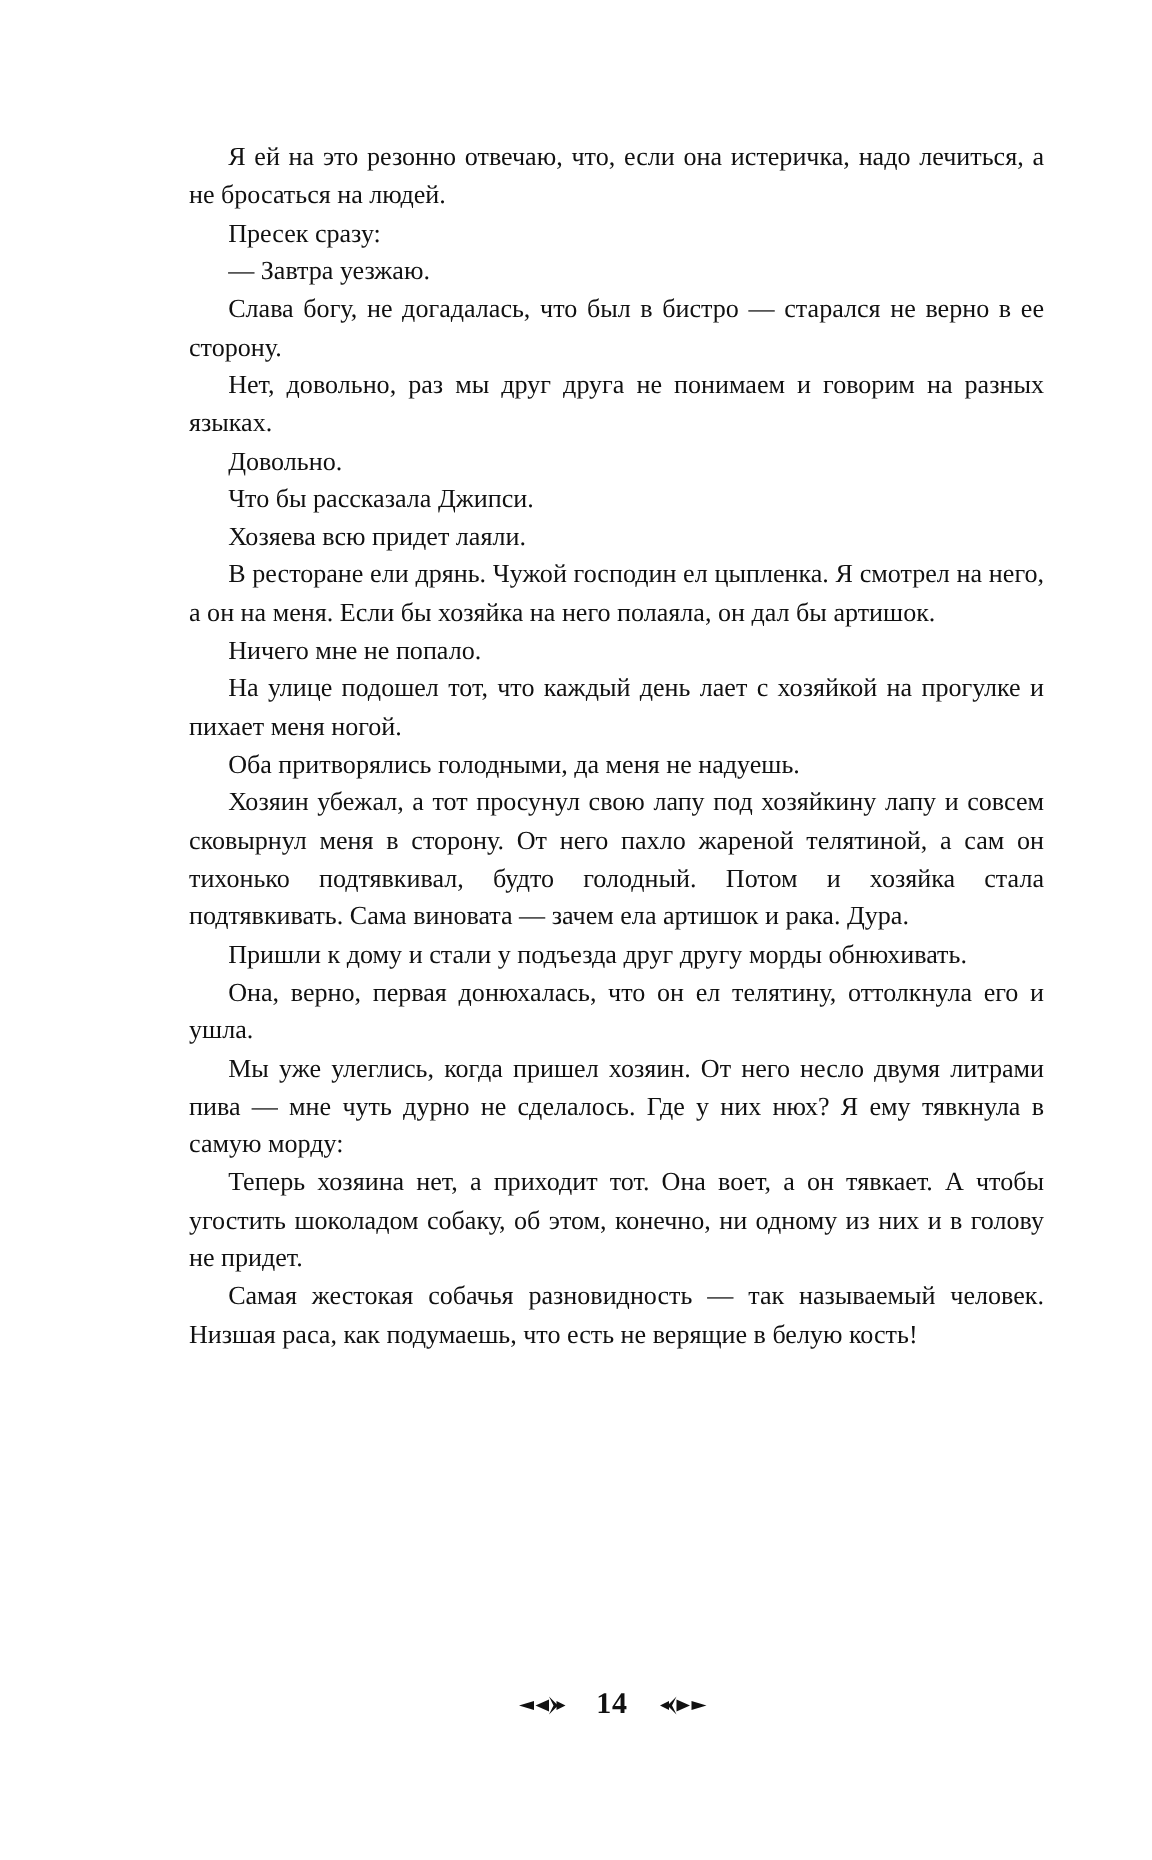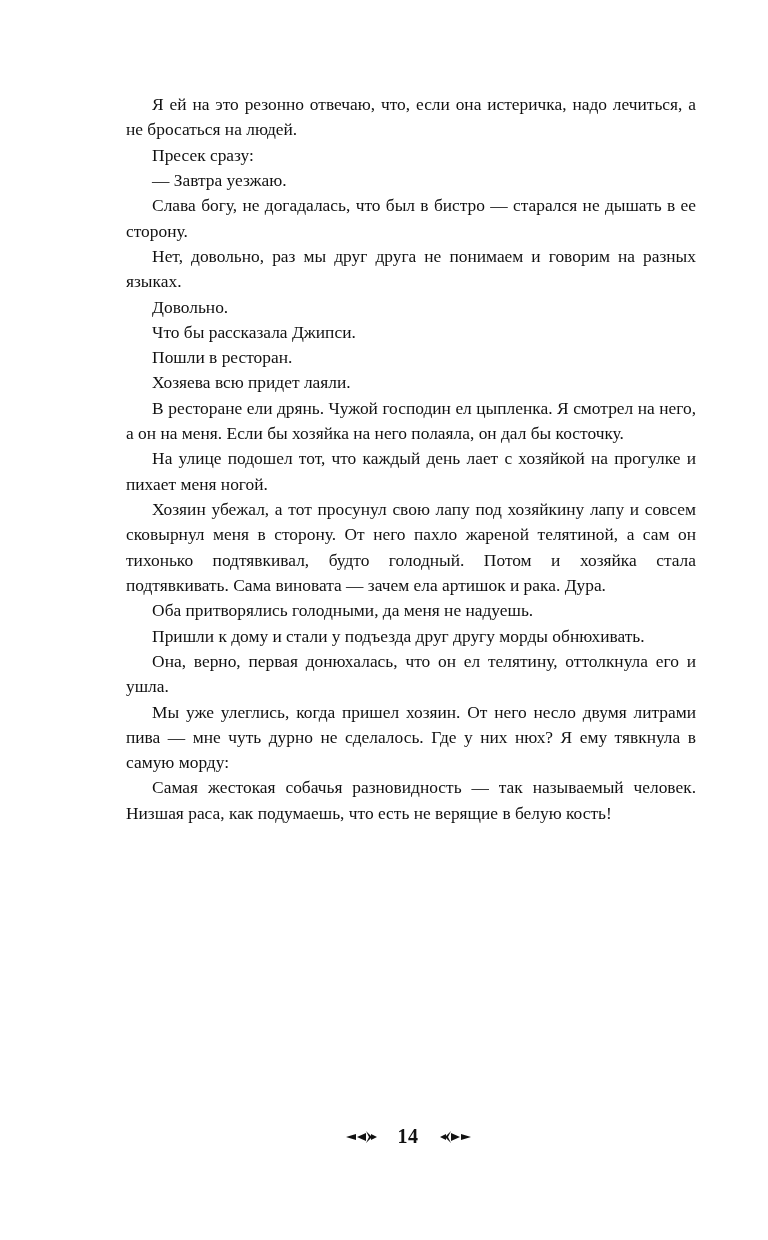--- a/index.html
+++ b/index.html
@@ -63,33 +63,34 @@
 </style>
 </head>
 <body>
 
 <div class="page">
 
   <div class="body-text">
     <p>Я ей на это резонно отвечаю, что, если она истеричка, надо лечиться, а не бросаться на людей.</p>
     <p>Пресек сразу:</p>
     <p class="dialogue">— Завтра уезжаю.</p>
-    <p>Слава богу, не догадалась, что был в бистро — старался не дышать в ее сторону.</p>
+    <p>Слава богу, не догадалась, что был в бистро — старался не верно в ее сторону.</p>
     <p>Нет, довольно, раз мы друг друга не понимаем и говорим на разных языках.</p>
     <p>Довольно.</p>
     <p>Что бы рассказала Джипси.</p>
-    <p>Пошли в ресторан.</p>
     <p>Хозяева всю придет лаяли.</p>
-    <p>В ресторане ели дрянь. Чужой господин ел цыпленка. Я смотрел на него, а он на меня. Если бы хозяйка на него полаяла, он дал бы косточку.</p>
+    <p>В ресторане ели дрянь. Чужой господин ел цыпленка. Я смотрел на него, а он на меня. Если бы хозяйка на него полаяла, он дал бы артишок.</p>
+    <p>Ничего мне не попало.</p>
     <p>На улице подошел тот, что каждый день лает с хозяйкой на прогулке и пихает меня ногой.</p>
+    <p>Оба притворялись голодными, да меня не надуешь.</p>
     <p>Хозяин убежал, а тот просунул свою лапу под хозяйкину лапу и совсем сковырнул меня в сторону. От него пахло жареной телятиной, а сам он тихонько подтявкивал, будто голодный. Потом и хозяйка стала подтявкивать. Сама виновата — зачем ела артишок и рака. Дура.</p>
-    <p>Оба притворялись голодными, да меня не надуешь.</p>
     <p>Пришли к дому и стали у подъезда друг другу морды обнюхивать.</p>
     <p>Она, верно, первая донюхалась, что он ел телятину, оттолкнула его и ушла.</p>
     <p>Мы уже улеглись, когда пришел хозяин. От него несло двумя литрами пива — мне чуть дурно не сделалось. Где у них нюх? Я ему тявкнула в самую морду:</p>
+    <p>Теперь хозяина нет, а приходит тот. Она воет, а он тявкает. А чтобы угостить шоколадом собаку, об этом, конечно, ни одному из них и в голову не придет.</p>
     <p>Самая жестокая собачья разновидность — так называемый человек. Низшая раса, как подумаешь, что есть не верящие в белую кость!</p>
   </div>
 
   <div class="footer">
     <span class="orn">
       <svg width="34" height="14" viewBox="0 0 34 14" aria-hidden="true">
         <path fill="#111111" d="M2 7 L12 4 L12 10 Z"></path>
         <path fill="#111111" d="M13 7 L22 3 L22 11 Z"></path>
         <path fill="#111111" d="M22 1 L28 7 L22 13 L25 7 Z"></path>
         <path fill="#111111" d="M27 4 L33 7 L27 10 Z"></path>

